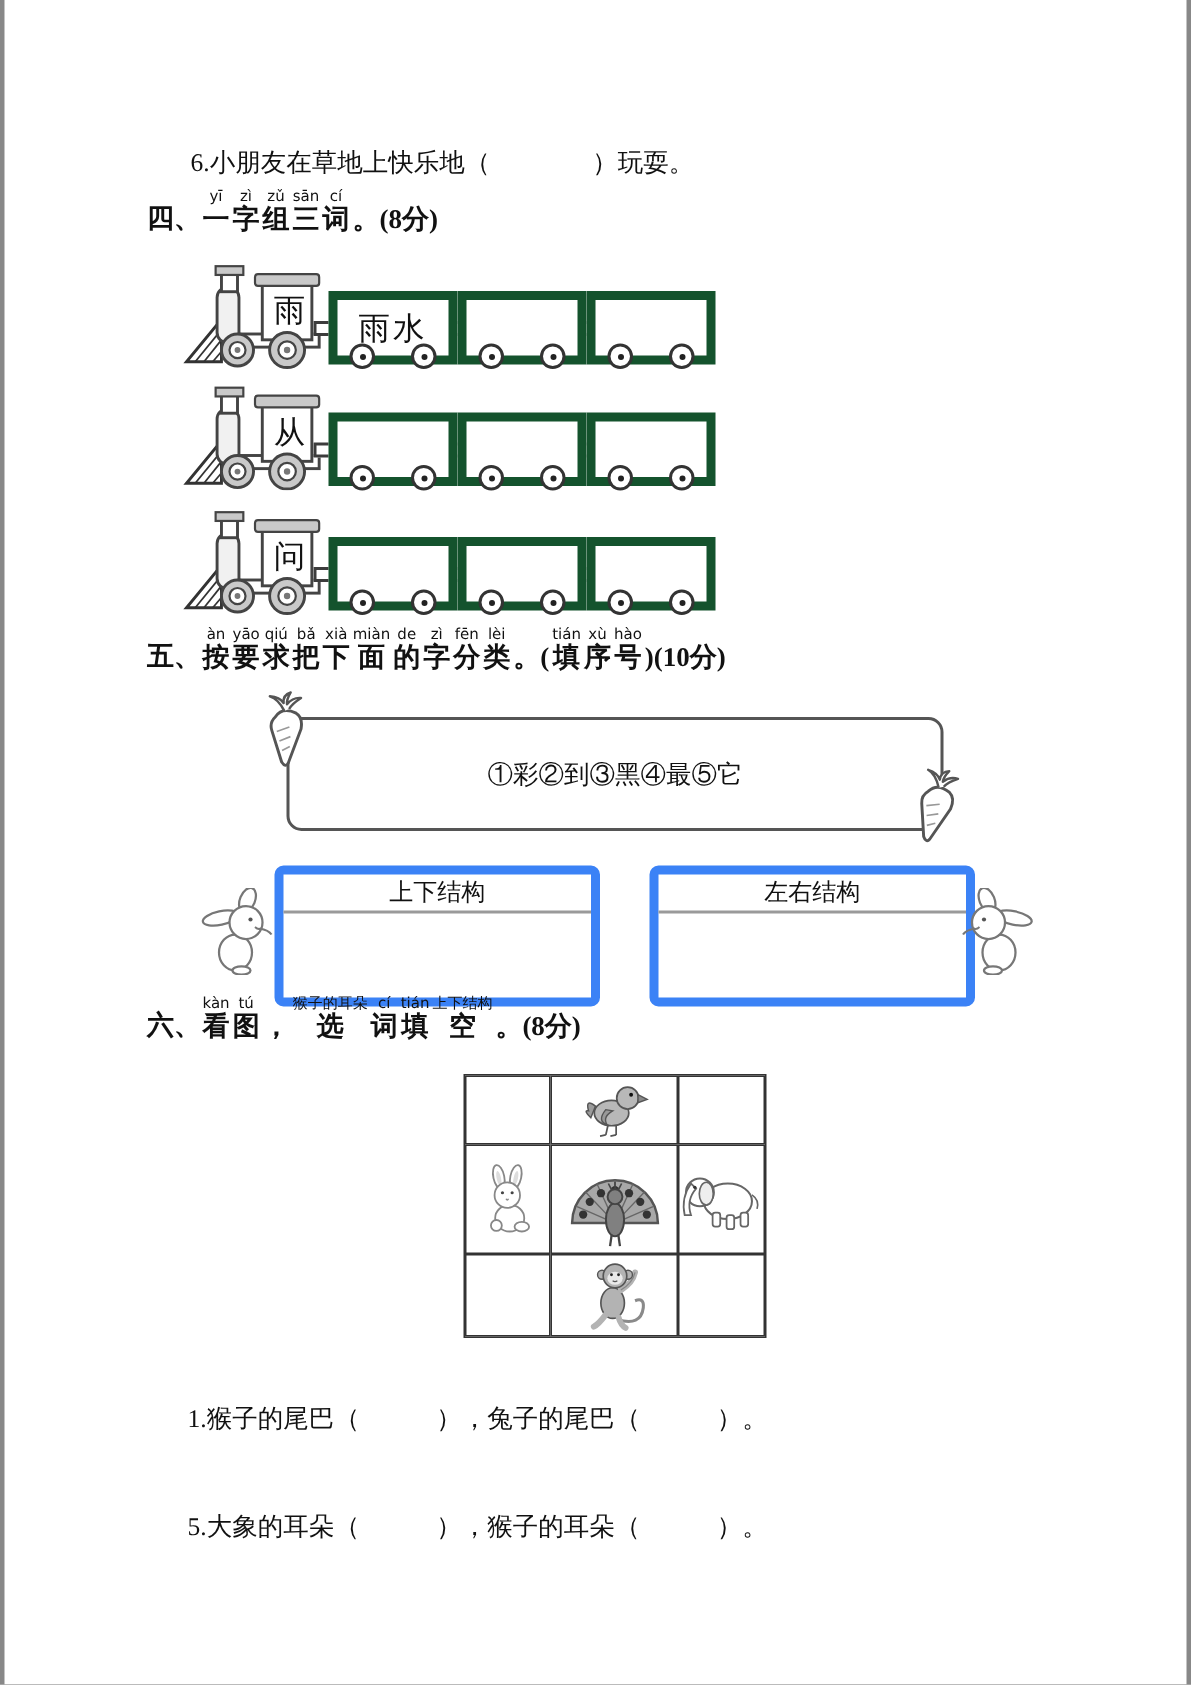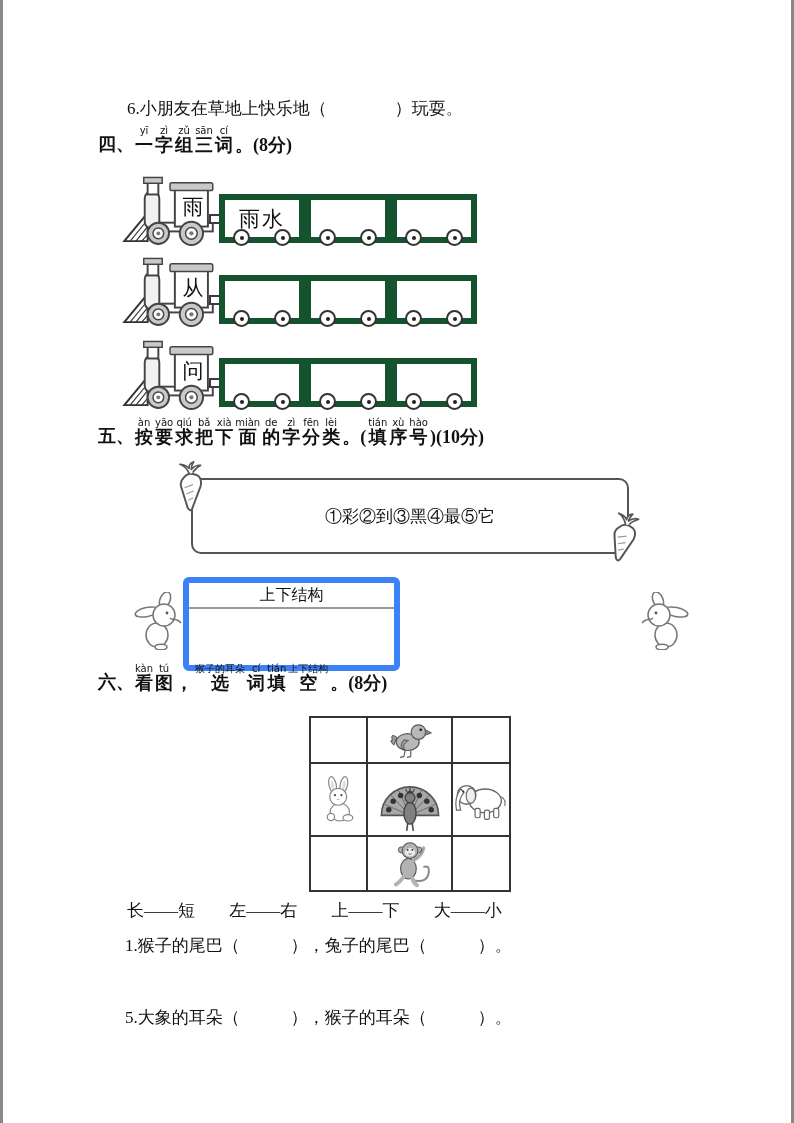--- a/index.html
+++ b/index.html
@@ -322,20 +322,23 @@
   <svg class="deco" style="left:170px;top:461px;width:36px;height:52px;transform:rotate(-6deg)">
       <use href="#sym-carrot"></use>
     </svg>
   <svg class="deco" style="left:603px;top:512px;width:36px;height:52px;transform:rotate(8deg)">
       <use href="#sym-carrot"></use>
     </svg>
 
   <div class="sbox" style="left:180px">
     <div class="sbox-head">上下结构</div>
   </div>
+  <div class="sbox" style="left:430px">
+    <div class="sbox-head">左右结构</div>
+  </div>
   <svg class="deco" style="left:131px;top:592px;width:54px;height:58px">
       <use href="#sym-bunny"></use>
     </svg>
   <svg class="deco flip" style="left:632px;top:592px;width:54px;height:58px">
       <use href="#sym-bunny"></use>
     </svg>
 
   <div class="sec-title" style="left:95px;top:664px">
     <span class="sec-num">六、</span>
     <span><ruby>看<rt>kàn</rt></ruby><ruby>图<rt>tú</rt></ruby><ruby>，<rt>&nbsp;</rt></ruby><ruby>选<rt>猴子的耳朵</rt></ruby><ruby>词<rt>cí</rt></ruby><ruby>填<rt>tián</rt></ruby><ruby>空<rt>上下结构</rt></ruby><ruby>。(8分)<rt>&nbsp;</rt></ruby></span>
@@ -366,23 +369,17 @@
       </div>
       <div class="gcell"></div>
       <div class="gcell">
         <svg class="anim anim-monkey">
           <use href="#sym-monkey"></use>
         </svg>
       </div>
       <div class="gcell"></div>
     </div>
 
-  <div class="word-pairs">
-    <span>长——短</span>
-    <span>左——右</span>
-    <span>上——下</span>
-    <span>大——小</span>
-  </div>
 
   <div class="tline" style="left:122px;top:934px">1.猴子的尾巴（　　　），兔子的尾巴（　　　）。</div>
   <div class="tline" style="left:122px;top:1006px">5.大象的耳朵（　　　），猴子的耳朵（　　　）。</div>
 
 </div>
 
 </body></html>

